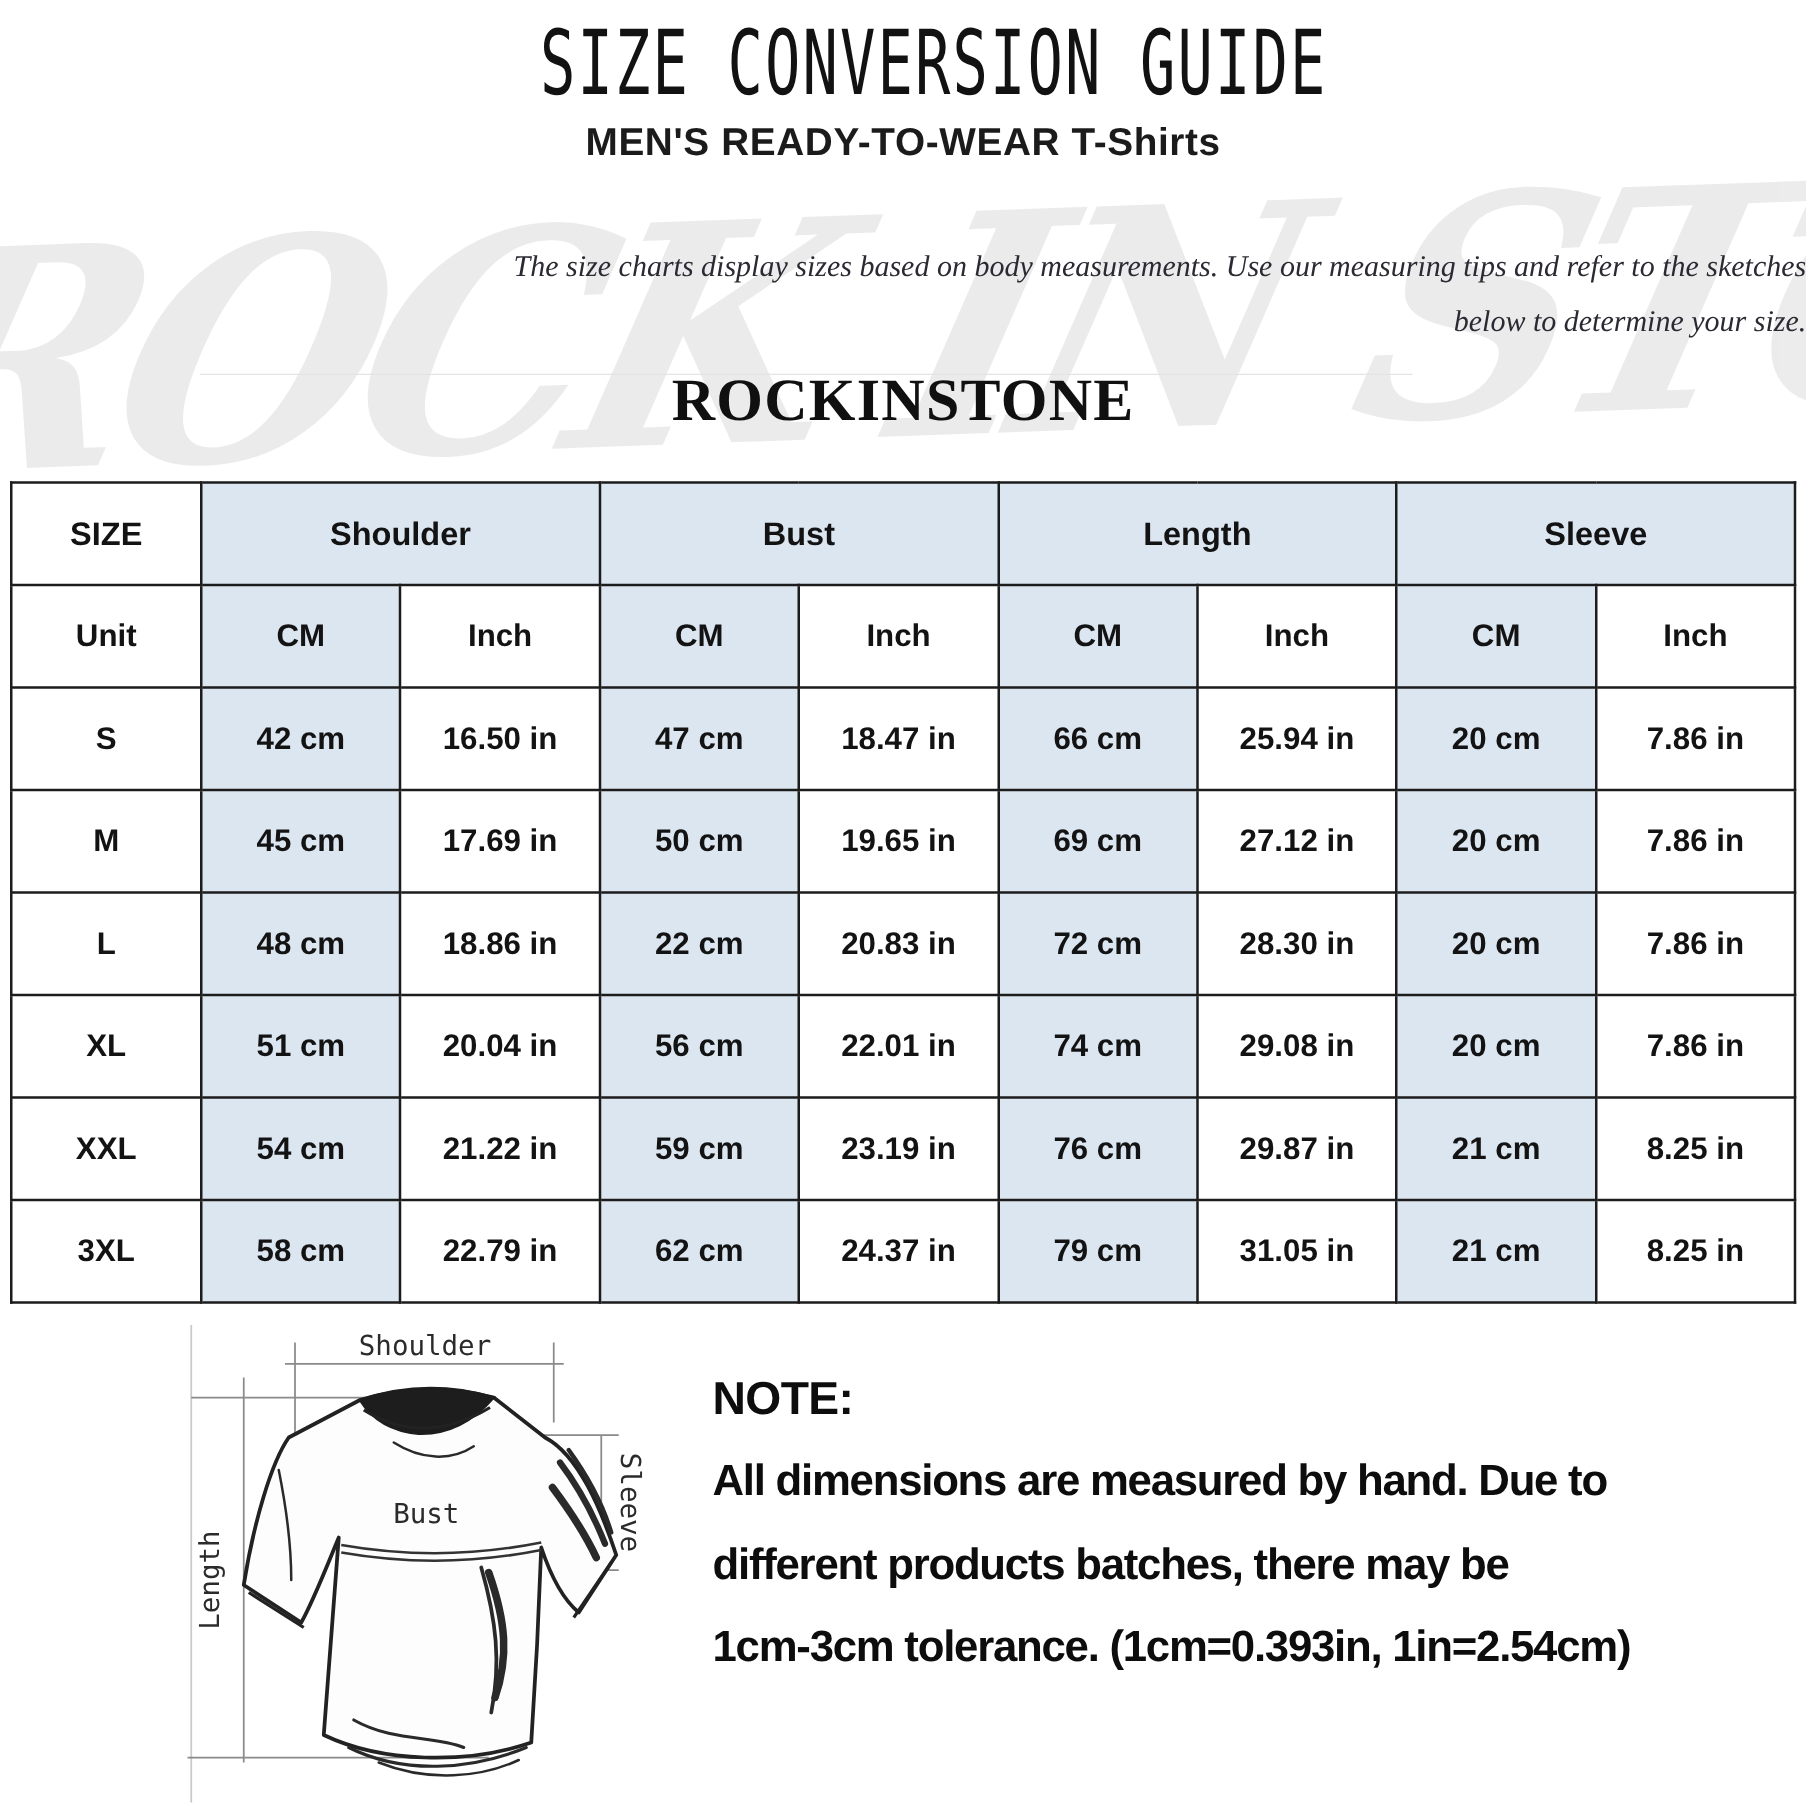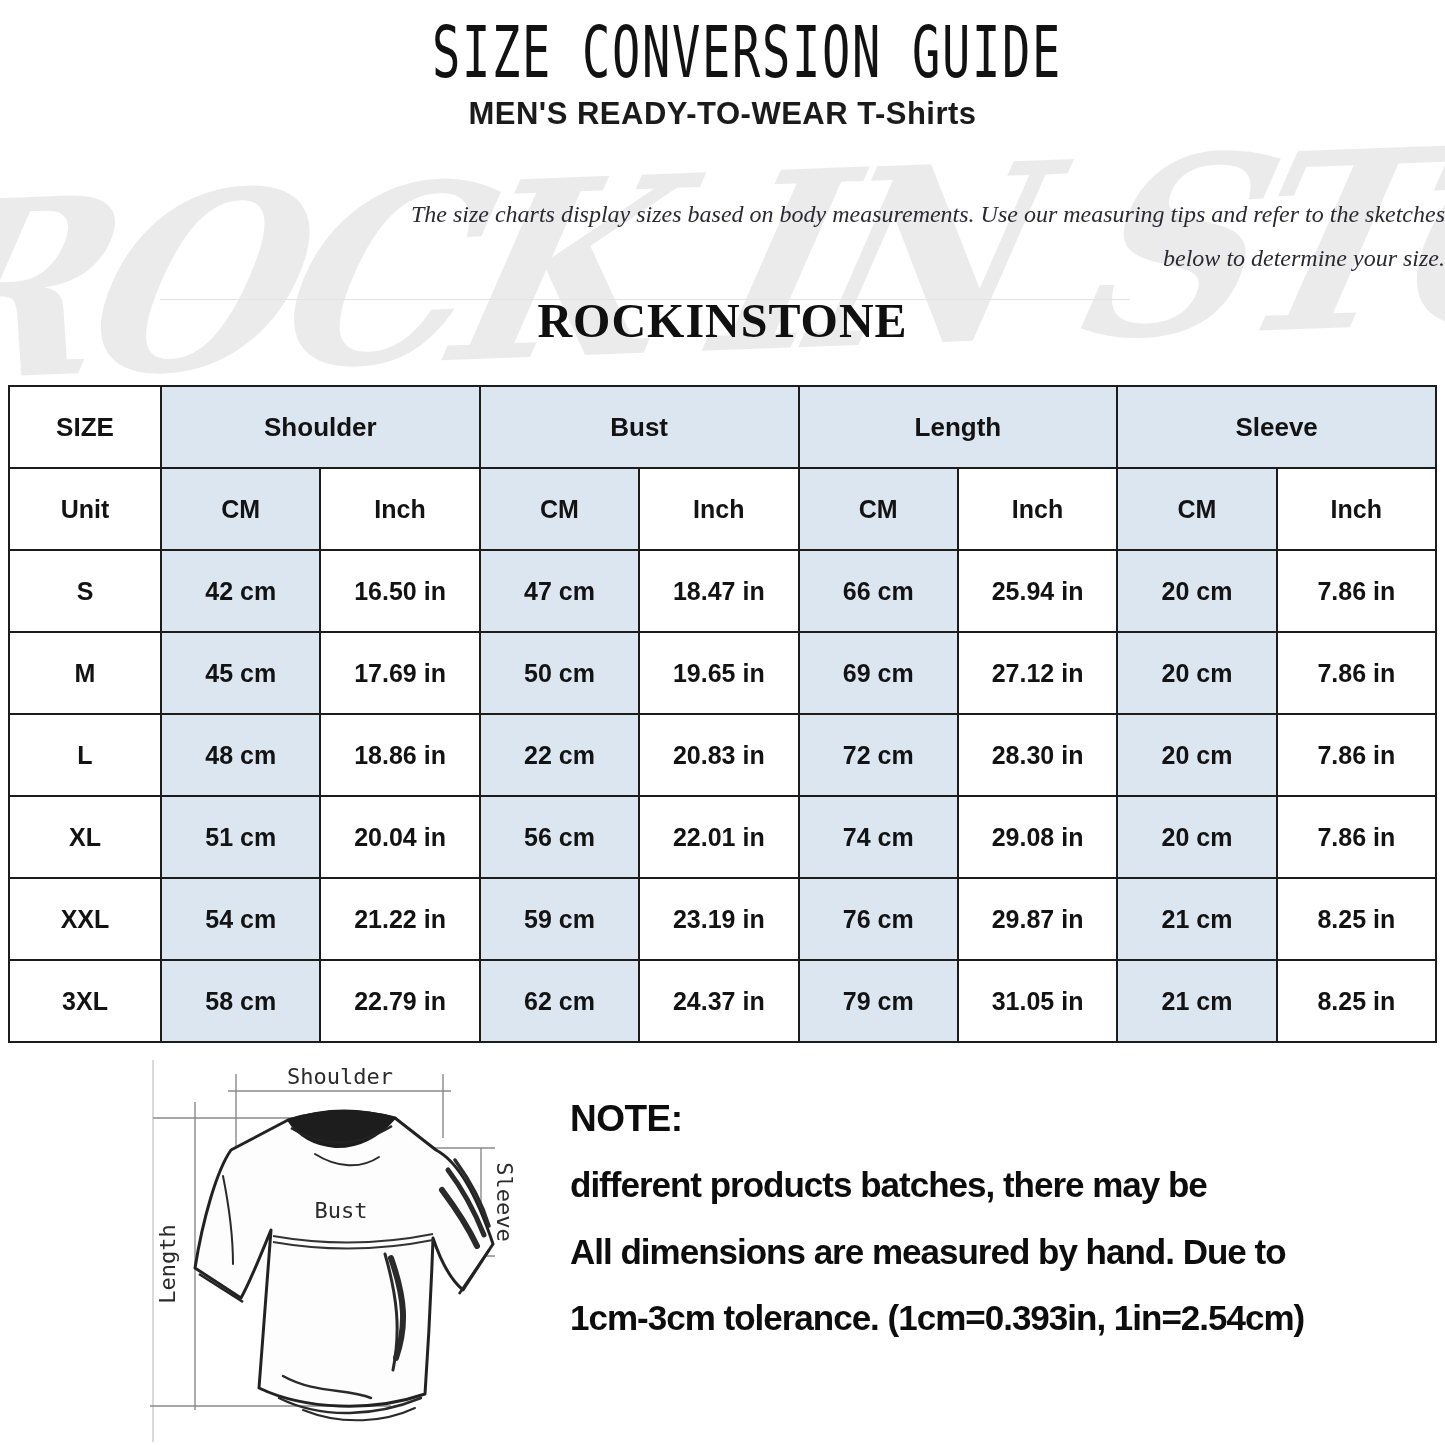--- a/index.html
+++ b/index.html
@@ -239,18 +239,18 @@
     </g>
 
     <text x="207" y="26" text-anchor="middle">Shoulder</text>
     <text x="208" y="160" text-anchor="middle">Bust</text>
     <text x="42" y="206" text-anchor="middle" transform="rotate(-90 42 206)">Length</text>
     <text x="364" y="144" text-anchor="middle" transform="rotate(90 364 144)">Sleeve</text>
   </svg>
 
   <div class="note">
     <div class="note-heading">NOTE:</div>
+    <div class="note-line">All dimensions are measured by hand. Due to</div>
     <div class="note-line">different products batches, there may be</div>
-    <div class="note-line">All dimensions are measured by hand. Due to</div>
     <div class="note-line">1cm-3cm tolerance. (1cm=0.393in, 1in=2.54cm)</div>
   </div>
 
 </div>
 
 </body></html>

